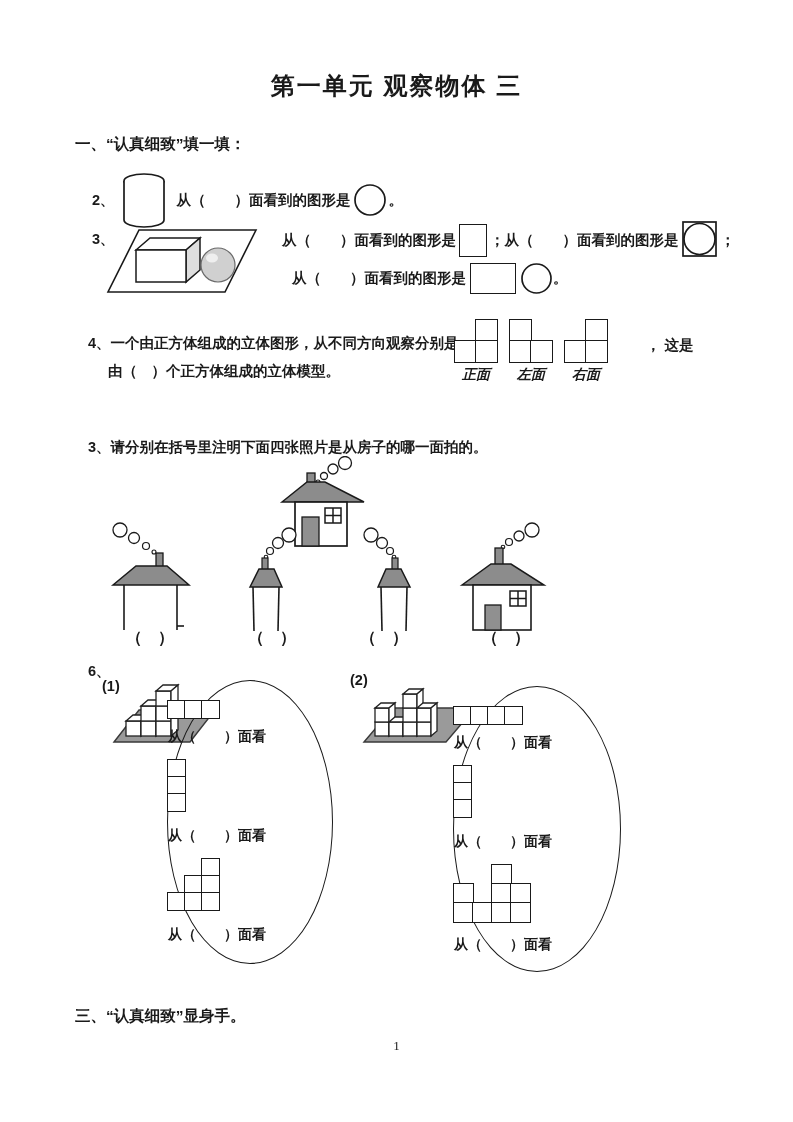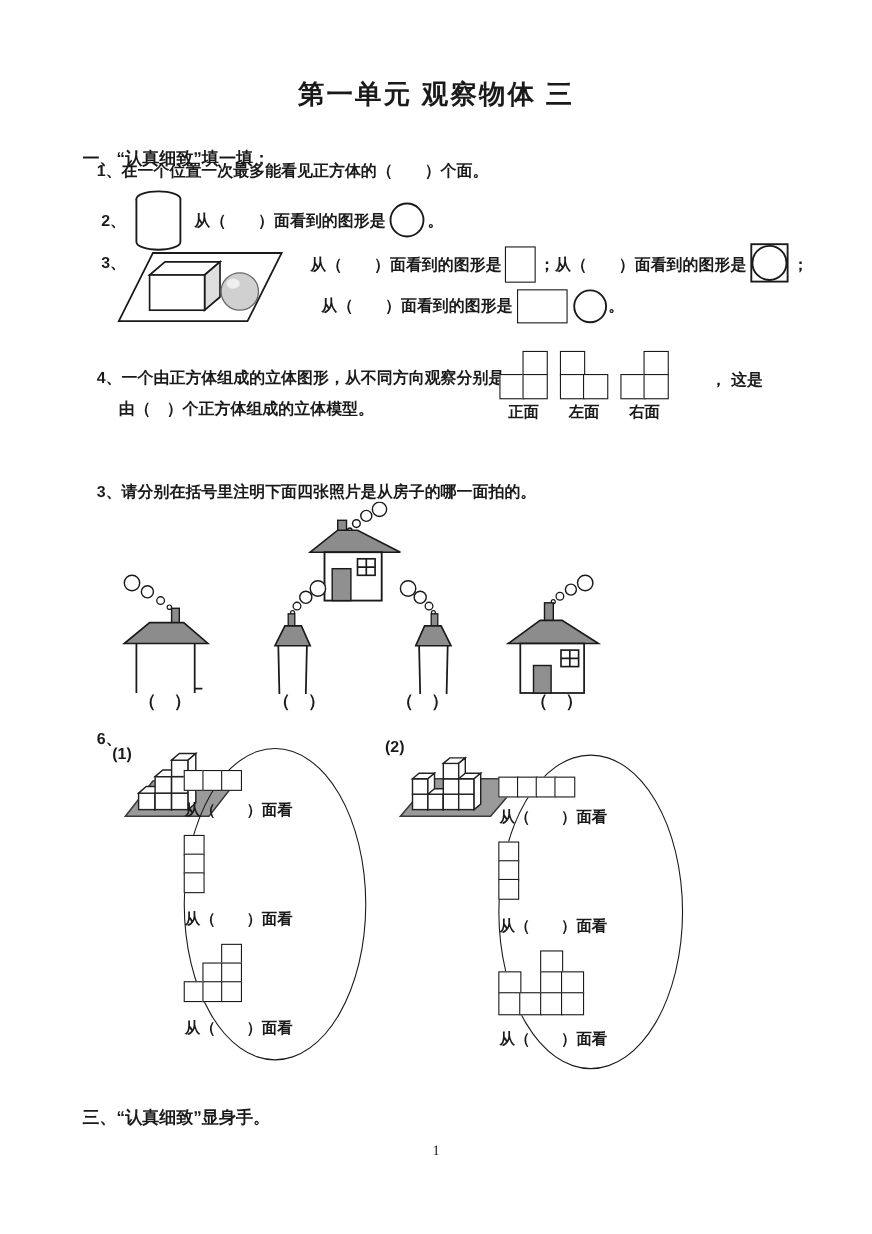--- a/index.html
+++ b/index.html
@@ -8,39 +8,38 @@
   .abs{position:absolute;}
   .title{left:0;right:0;top:70px;text-align:center;font-size:24px;font-weight:800;letter-spacing:2px;}
   .h-sec{font-size:15.5px;font-weight:800;}
   .qtext{font-size:14.5px;font-weight:700;white-space:nowrap;}
   .flexrow{display:flex;align-items:center;}
   .box{border:1.7px solid #1a1a1a;background:#fff;}
   
   .gcell{border:1.6px solid #1a1a1a;background:#fff;margin:-0.8px;}
   .gempty{}
   .viewblock{display:flex;flex-direction:column;align-items:center;}
-  .viewlabel{font-size:14px;font-weight:800;margin-top:4px;white-space:nowrap;}
+  .viewlabel{font-size:14px;font-weight:800;margin-top:4px;white-space:nowrap;font-style:italic;}
   .ellipse{border:1.6px solid #1a1a1a;border-radius:50%;display:flex;flex-direction:column;
            padding-top:14px;box-sizing:border-box;}
   .elabel{font-size:14px;font-weight:800;white-space:nowrap;}
   .bracket{font-size:16px;font-weight:800;width:64px;text-align:center;white-space:nowrap;}
   .pagenum{left:0;right:0;top:1038px;text-align:center;font-size:13px;font-weight:400;
            font-family:"Liberation Serif","DejaVu Serif",serif;}
   svg{display:block;}
 </style>
 </head>
 <body>
 
 <div class="page">
 
   <div class="abs title">第一单元 观察物体 三</div>
 
   <div class="abs h-sec" style="left:75px;top:110px;margin-top:24px;">一、“认真细致”填一填：</div>
 
-  <div class="abs qtext" style="left:88px;top:146px;">1、在一个位置一次最多能看见正方体的（　　）个面。</div>
 
   <div class="abs flexrow" style="left:92px;top:170px;height:60px;">
     <span class="qtext">2、</span>
     <svg width="46" height="57" viewBox="0 0 46 57" style="margin:0 10px 0 6px;">
       <ellipse cx="23" cy="9" rx="20" ry="7" fill="#fff" stroke="#1a1a1a" stroke-width="1.7"></ellipse>
       <path d="M3,9 L3,48 A20,7 0 0 0 43,48 L43,9" fill="#fff" stroke="#1a1a1a" stroke-width="1.7"></path>
     </svg>
     <span class="qtext">从（　　）面看到的图形是</span>
     <svg width="34" height="34" viewBox="0 0 34 34" style="margin:0 2px;">
       <circle cx="17" cy="17" r="15" fill="#fff" stroke="#1a1a1a" stroke-width="1.7"></circle>

